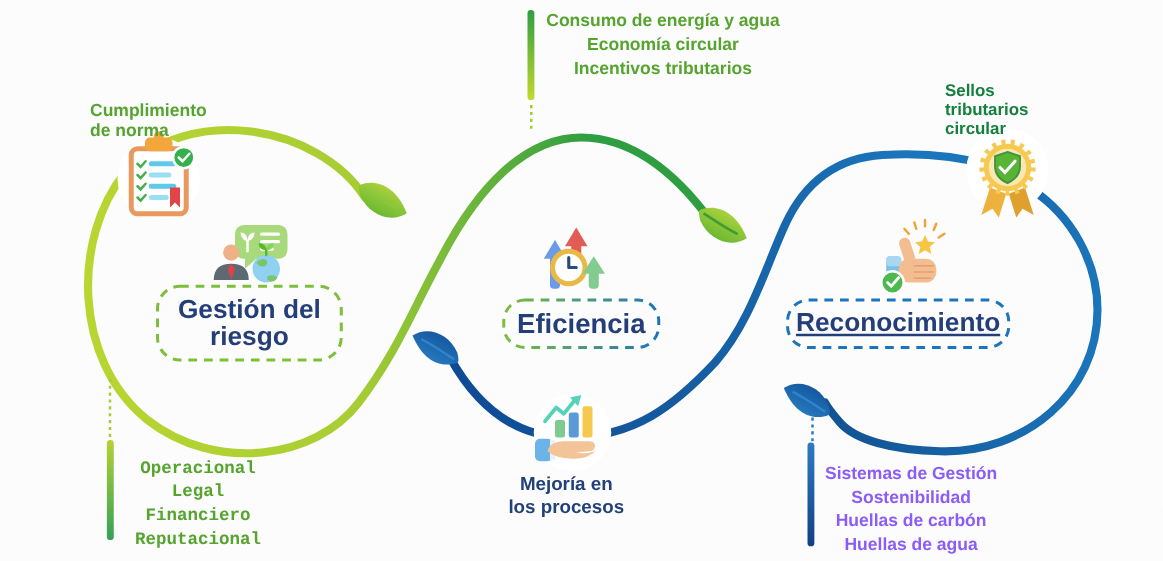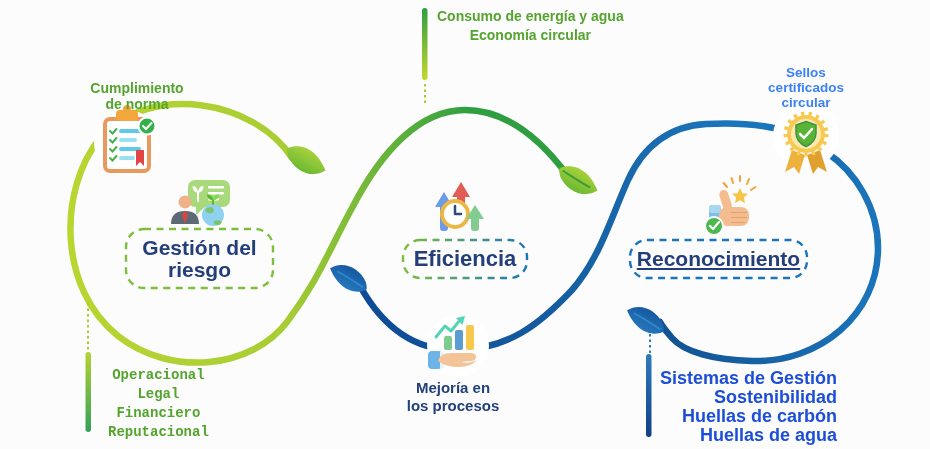--- a/index.html
+++ b/index.html
@@ -2,24 +2,24 @@
 <html><head>
 <meta charset="utf-8">
 <style>
   html,body{margin:0;padding:0;background:#ffffff;}
   #canvas{
     position:relative;width:930px;height:449px;overflow:hidden;
     background:#fcfcfc;font-family:"Liberation Sans",sans-serif;
   }
   #wave-layer{position:absolute;left:0;top:0;width:930px;height:449px;}
   .txt{position:absolute;font-weight:bold;}
-  .green-note{color:#55a42e;font-size:14px;line-height:16px;text-align:center;}
-  .navy-note{color:#3b82f6;font-size:13.5px;line-height:15px;text-align:center;}
+  .green-note{color:#55a42e;font-size:14px;line-height:16px;}
+  .navy-note{color:#15803d;font-size:13.5px;line-height:15px;text-align:left;}
   .green-list{color:#55a42e;font-size:14px;line-height:19px;text-align:center;}
-  .navy-list{color:#1d4ed8;font-size:18px;line-height:19px;text-align:right;}
+  .navy-list{color:#8b5cf6;font-size:14px;line-height:19px;text-align:center;}
   .stage-label{color:#233e78;text-align:center;line-height:1.06;}
   #note-cumplimiento{left:72px;top:80px;width:130px;}
   #list-top-center{left:437px;top:7px;}
   #note-sellos{left:756px;top:65px;width:100px;}
   #label-gestion{left:126px;top:237px;width:147px;font-size:21px;}
   #label-eficiencia{left:403px;top:247px;width:124px;font-size:22px;}
   #label-reconocimiento{left:630px;top:248px;width:177px;font-size:21px;text-decoration:underline;}
   #list-bottom-left{left:108px;top:366px;font-family:Liberation Mono, monospace;}
   #note-mejoria{left:394px;top:379px;width:118px;color:#22407a;font-size:15px;line-height:18px;text-align:center;}
   #list-bottom-right{left:660px;top:369px;}
@@ -200,25 +200,26 @@
   </svg>
 
   <div id="note-cumplimiento" class="txt green-note">
     <div>Cumplimiento</div>
     <div>de norma</div>
   </div>
 
   <div id="list-top-center" class="txt green-list">
     <div>Consumo de energía y agua</div>
     <div>Economía circular</div>
+    <div>Incentivos tributarios</div>
   </div>
 
   <div id="note-sellos" class="txt navy-note">
     <div>Sellos</div>
-    <div>certificados</div>
+    <div>tributarios</div>
     <div>circular</div>
   </div>
 
   <div id="label-eficiencia" class="txt stage-label">
     <div>Eficiencia</div>
   </div>
 
   <div id="label-gestion" class="txt stage-label">
     <div>Gestión del</div>
     <div>riesgo</div>

